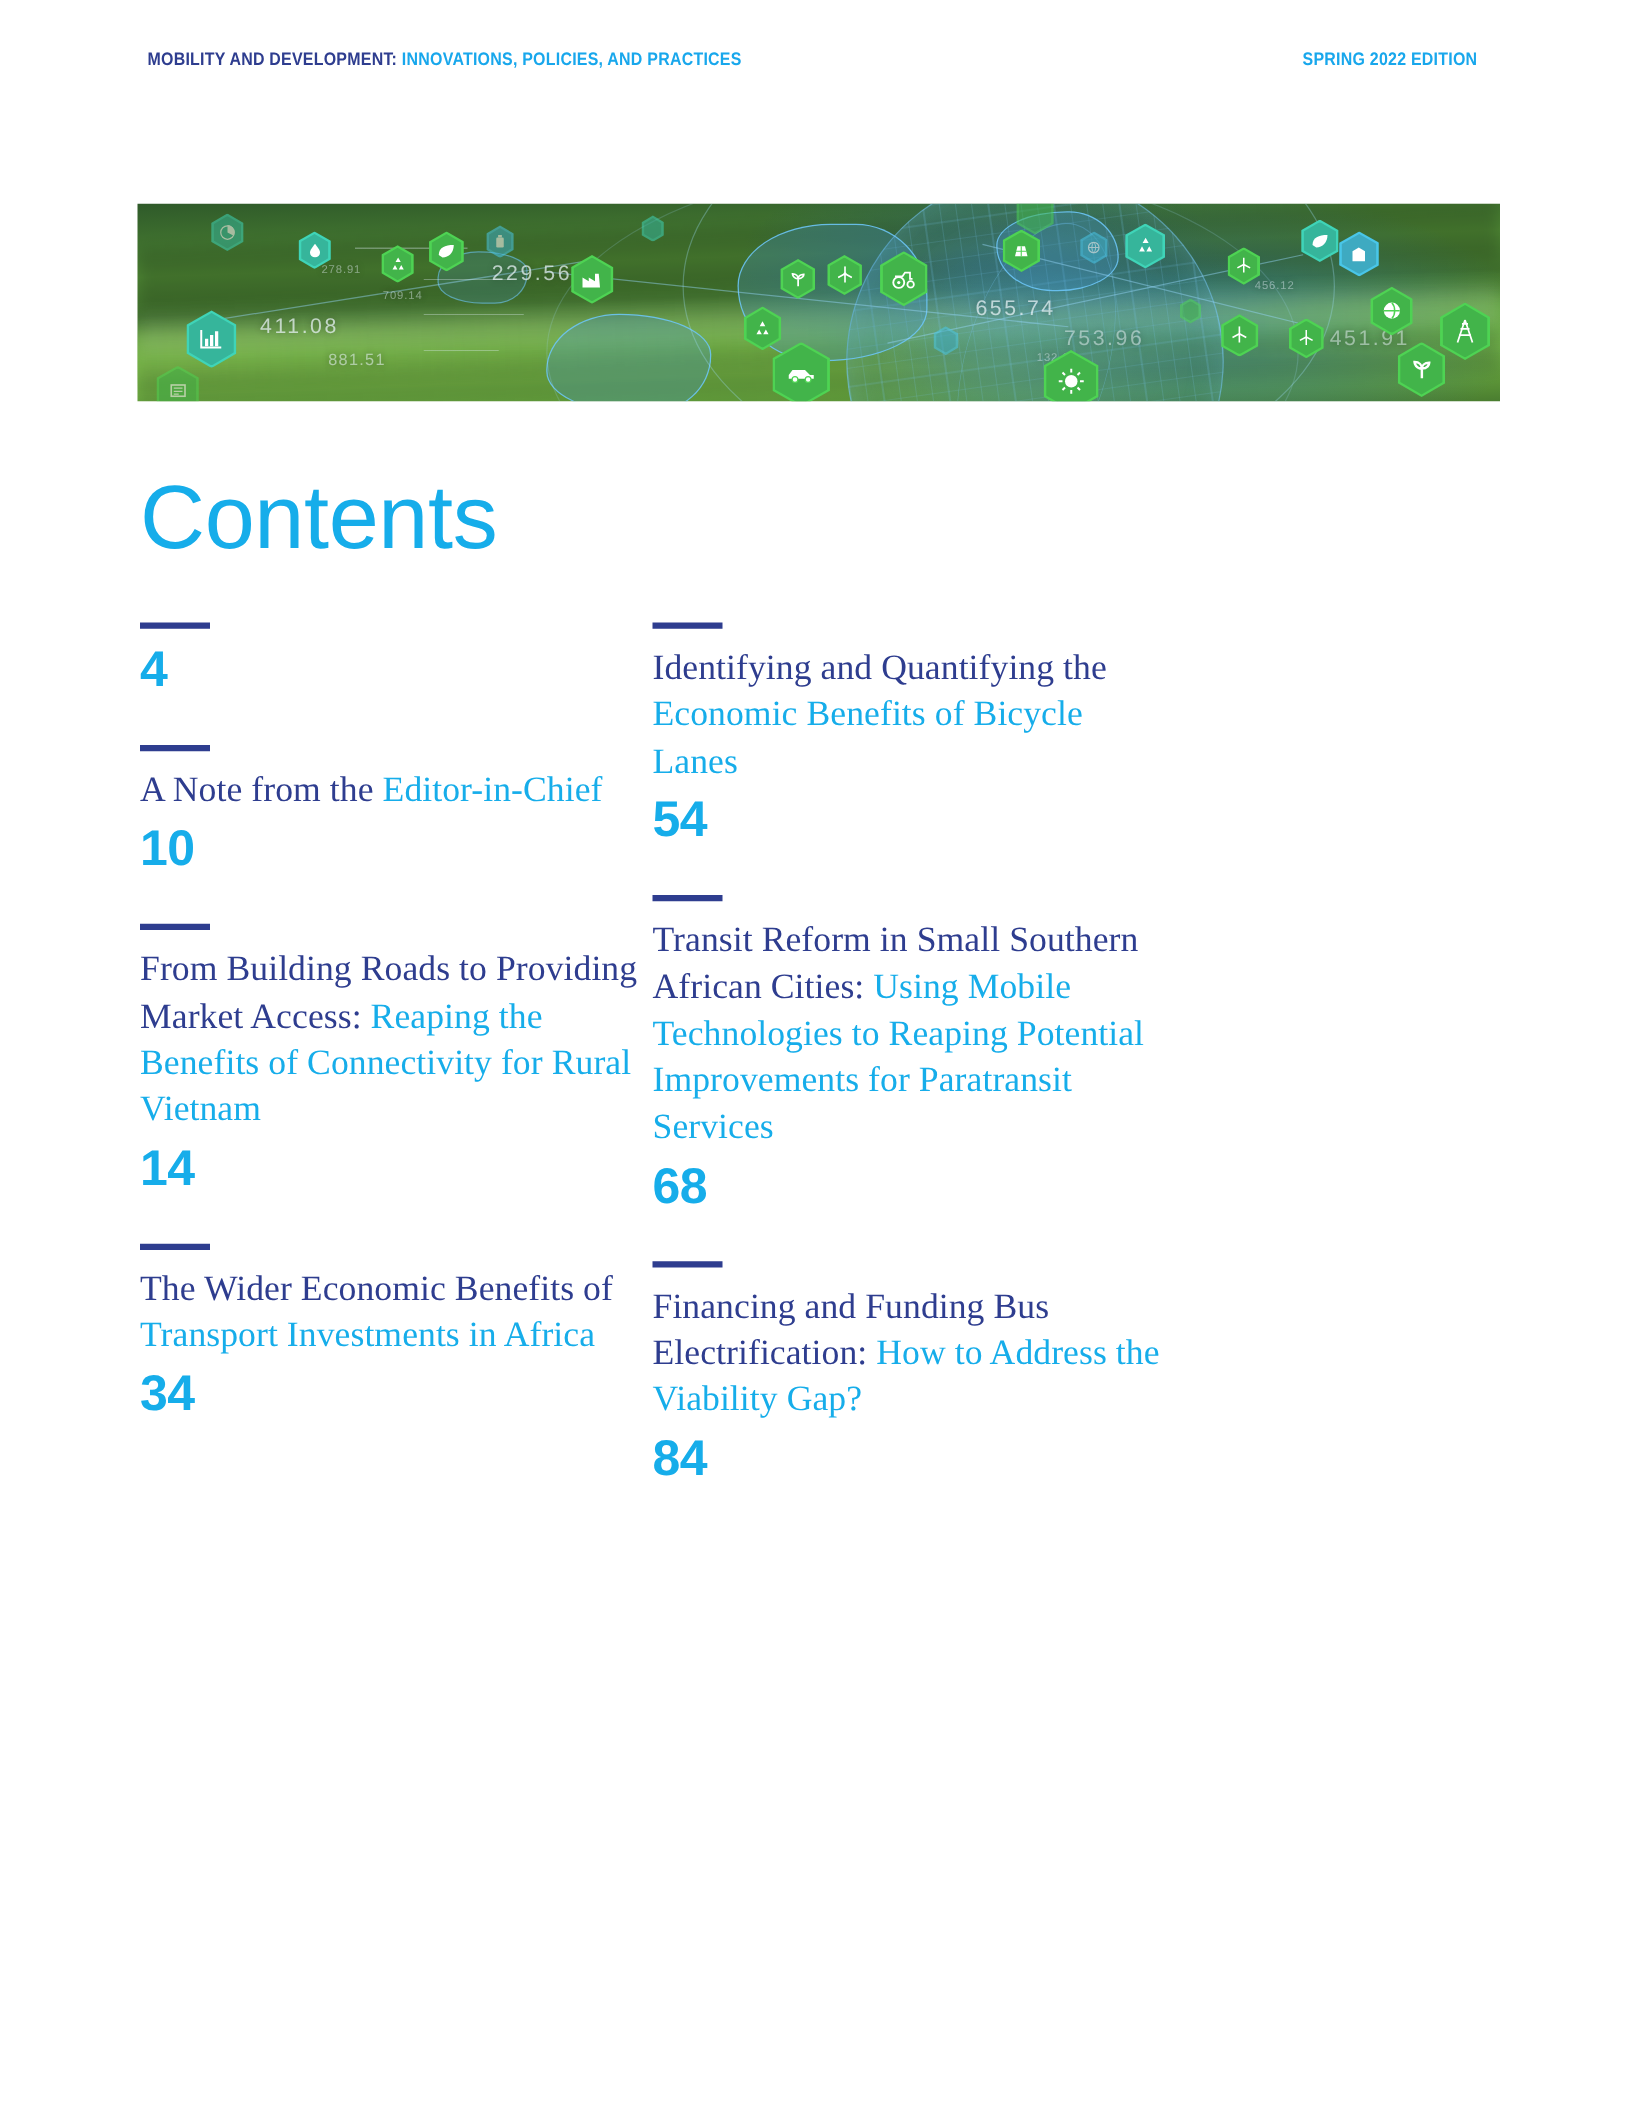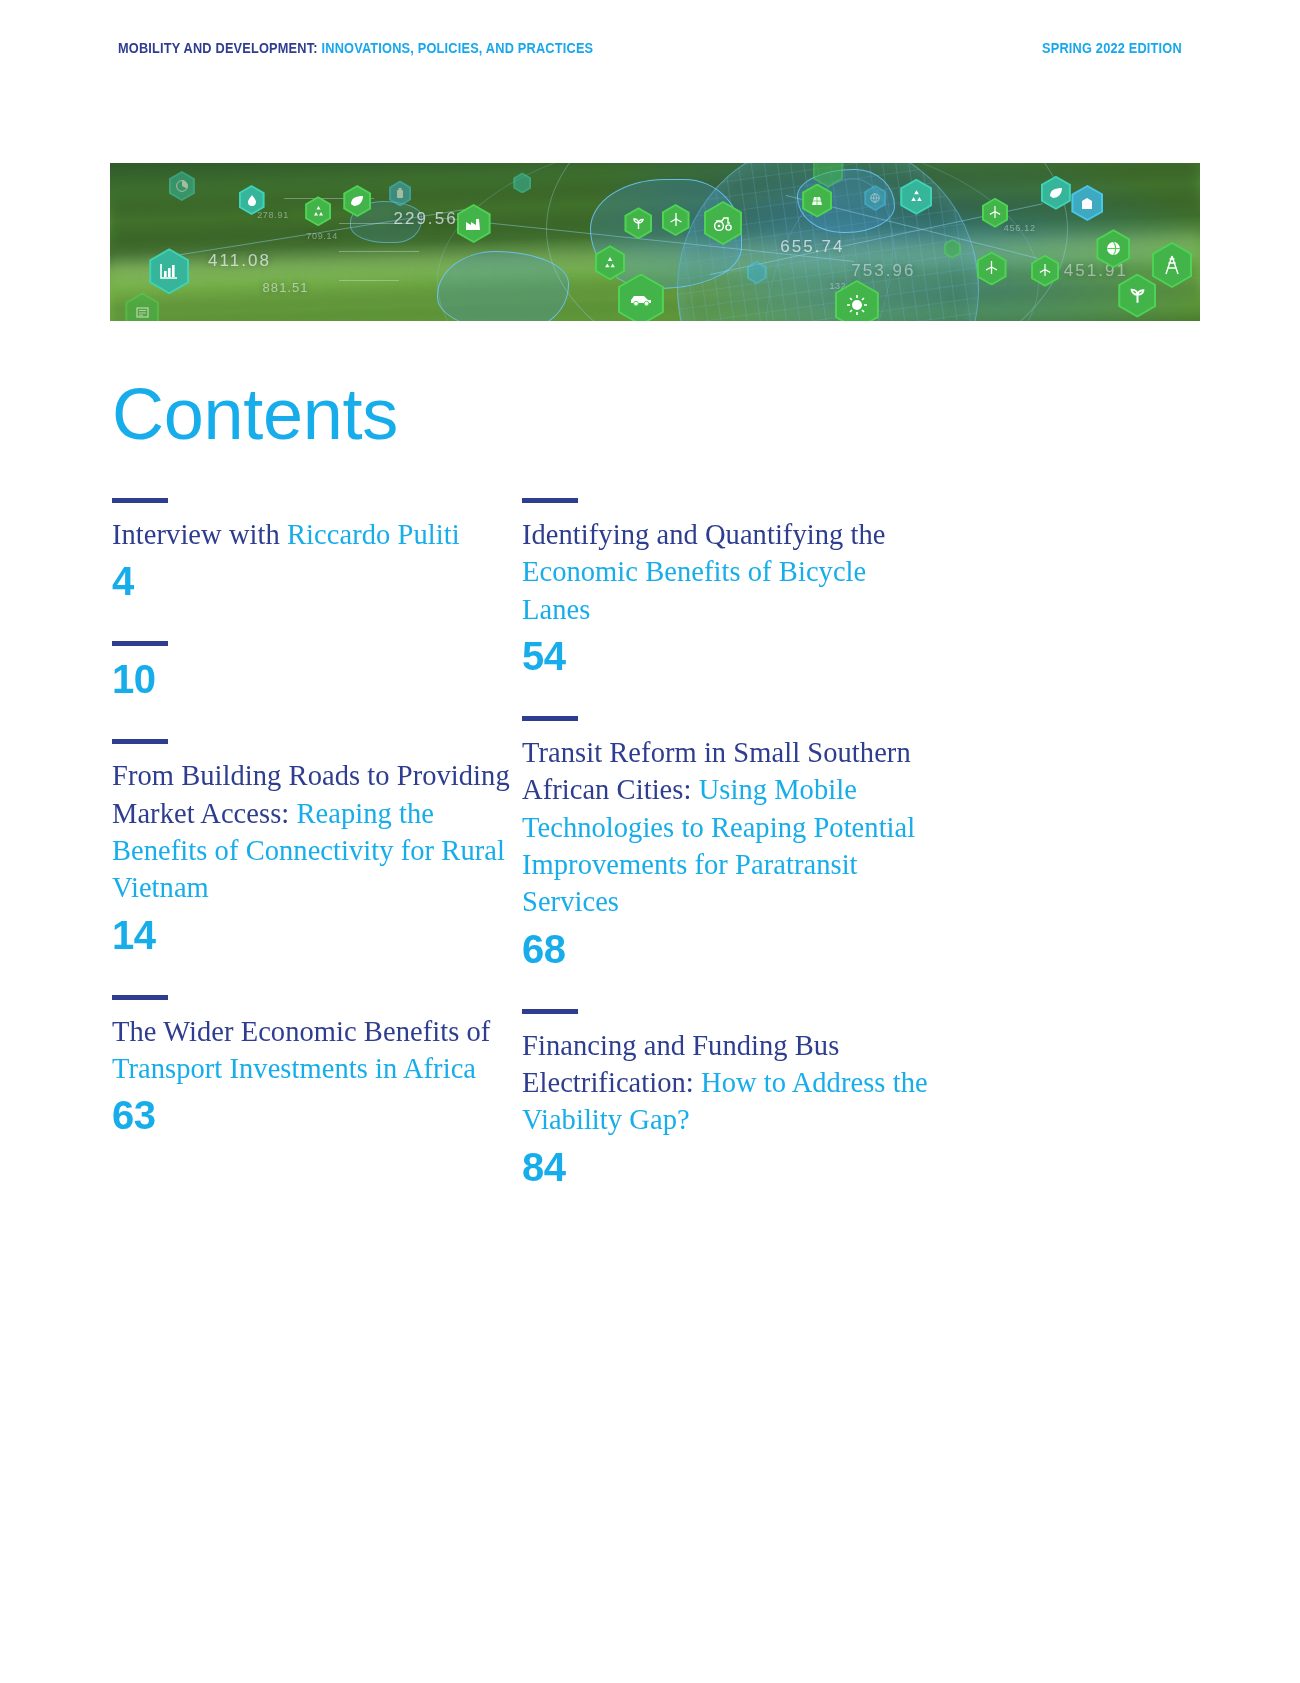--- a/index.html
+++ b/index.html
@@ -403,42 +403,42 @@
 </div>
 
 <div class="contents-title">Contents</div>
 
 <div class="toc">
 
   <div class="col left">
 
     <div class="entry">
       <div class="rule"></div>
-      <div class="etitle"><span>Interview with </span><span class="hl">Riccardo Puliti</span></div>
       <div class="pagenum">4</div>
     </div>
     <div class="gap"></div>
 
     <div class="entry">
       <div class="rule"></div>
+      <div class="etitle"><span>A Note from the </span><span class="hl">Editor-in-Chief</span></div>
       <div class="pagenum">10</div>
     </div>
     <div class="gap"></div>
 
     <div class="entry">
       <div class="rule"></div>
       <div class="etitle"><span>From Building Roads to Providing Market Access: </span><span class="hl">Reaping the Benefits of Connectivity for Rural Vietnam</span></div>
       <div class="pagenum">14</div>
     </div>
     <div class="gap"></div>
 
     <div class="entry">
       <div class="rule"></div>
       <div class="etitle"><span>The Wider Economic Benefits of </span><span class="hl">Transport Investments in Africa</span></div>
-      <div class="pagenum">63</div>
+      <div class="pagenum">34</div>
     </div>
 
   </div>
 
   <div class="col right">
 
     <div class="entry">
       <div class="rule"></div>
       <div class="etitle"><span>Identifying and Quantifying the </span><span class="hl">Economic Benefits of Bicycle Lanes</span></div>
       <div class="pagenum">54</div>

